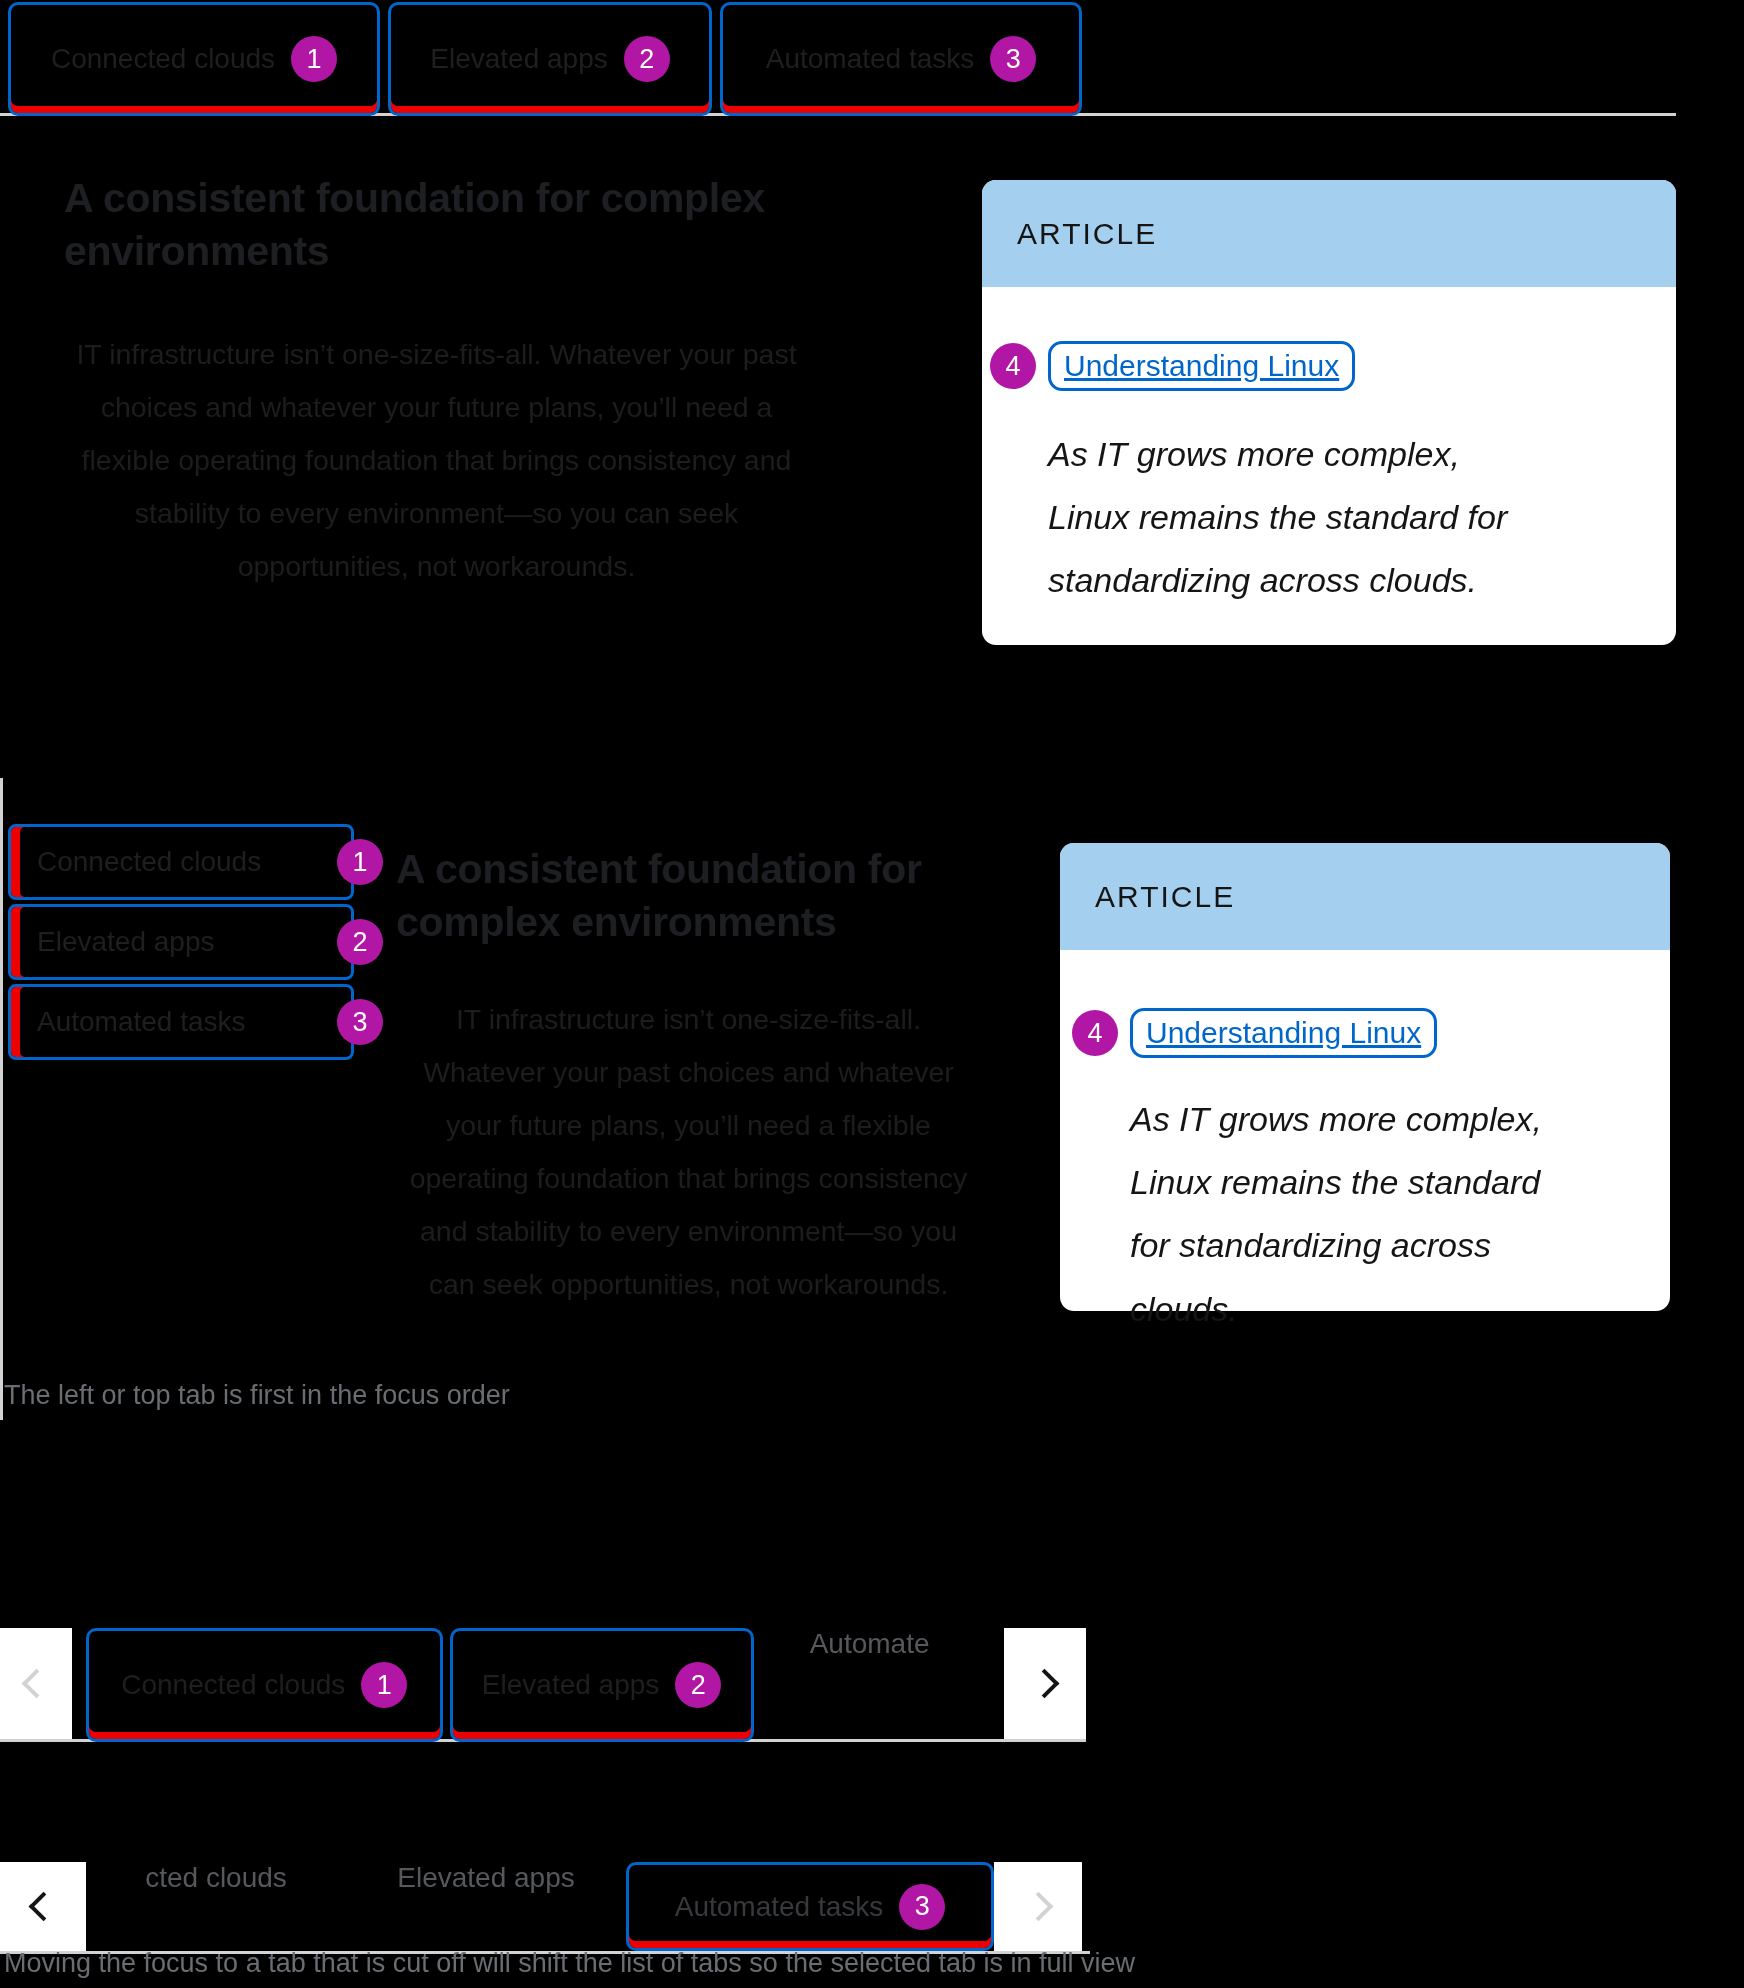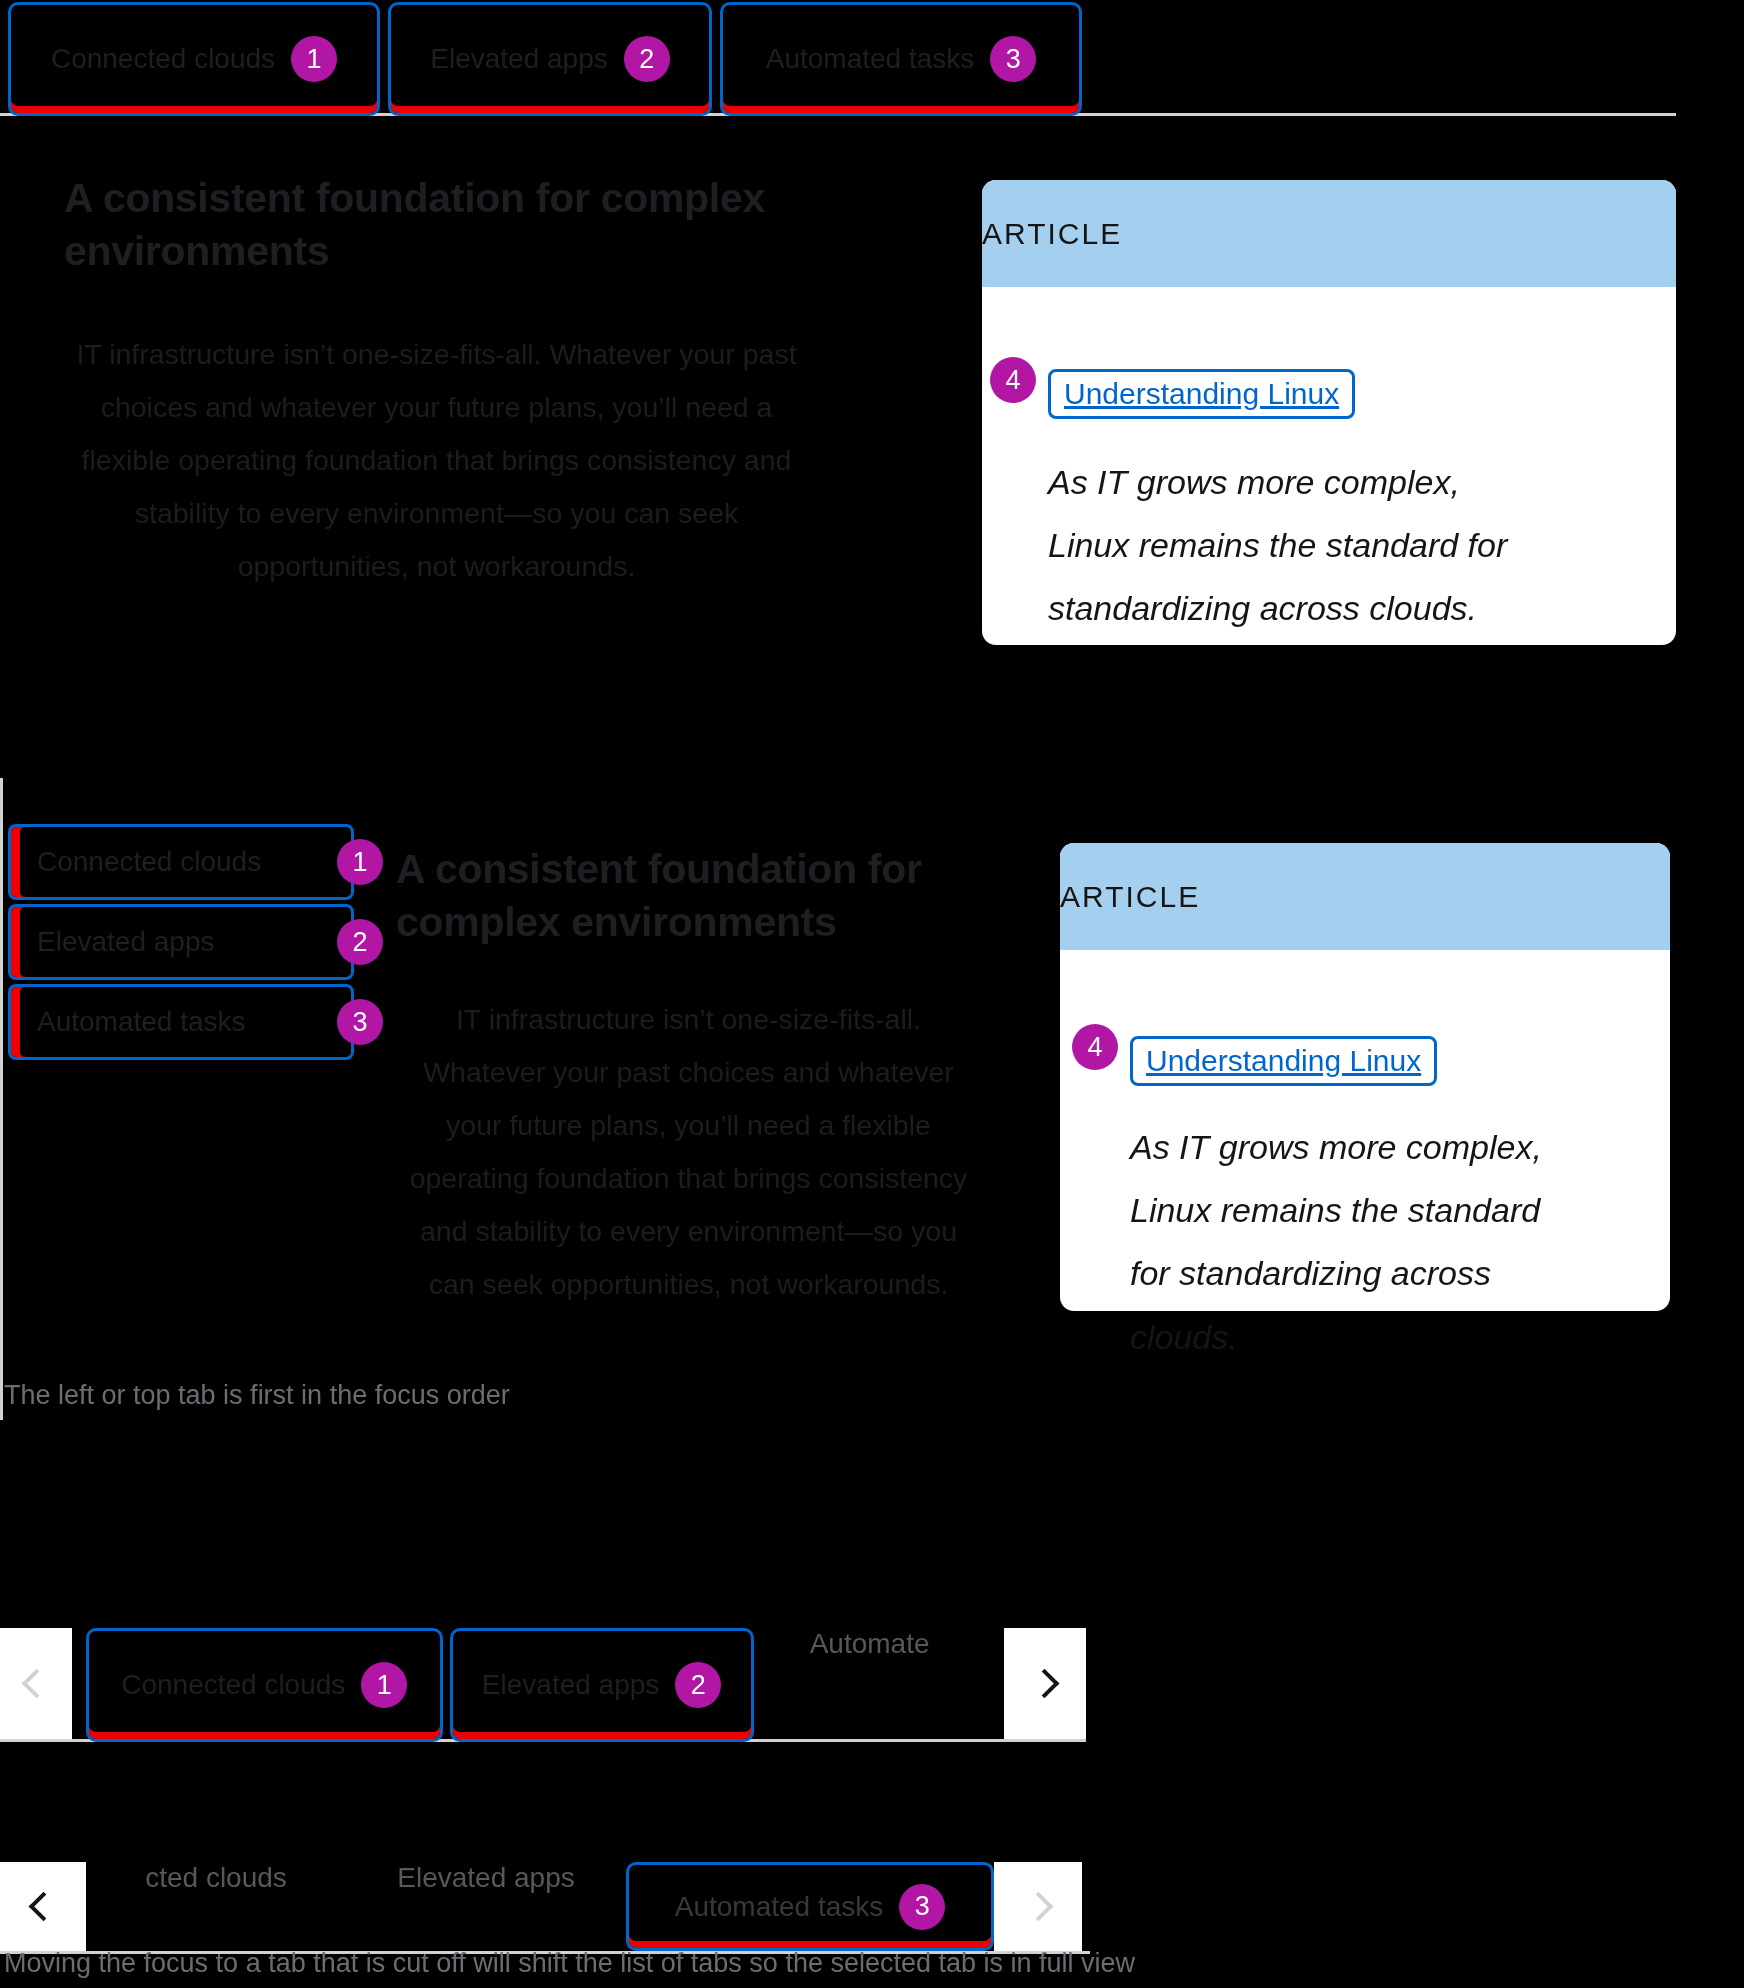--- a/index.html
+++ b/index.html
@@ -41,23 +41,23 @@
   .cuttab{display:flex;font-size:28px;color:var(--label-muted,#56585c);
     overflow:hidden;white-space:nowrap;}
   .heading{position:absolute;font-size:41px;line-height:1.3;font-weight:bold;
     color:#1e1f22;letter-spacing:-0.3px;}
   .para{position:absolute;font-size:28.5px;line-height:1.86;color:#1d1d1d;text-align:center;}
   .caption{position:absolute;font-size:27px;color:var(--text-gray,#6a6e73);}
   
   .card{position:absolute;background:#fff;border-radius:14px;}
   .card-head{height:107px;background:var(--lightblue,#a4cfee);
     border-radius:14px 14px 0 0;display:flex;align-items:center;
-    font-size:30px;letter-spacing:2px;color:#151515;}
+    padding-left:35px;font-size:30px;letter-spacing:2px;color:#151515;}
   .link-row{display:flex;align-items:center;gap:12px;}
-  .link-box{border:3px solid var(--blue,#0066cc);border-radius:8px;padding:5px 13px;margin-top:28px;}
+  .link-box{border:3px solid var(--blue,#0066cc);border-radius:14px;padding:5px 13px;}
   .link-text{color:var(--blue,#0066cc);text-decoration:underline;font-size:30px;white-space:nowrap;}
   .card-desc{font-size:34px;line-height:1.86;color:#151515;font-style:italic;}
 </style>
 </head>
 <body>
 
 <div class="strip" style="left:0;top:0;width:1676px;height:113px;">
   <div style="position:absolute;left:8px;top:2px;display:flex;gap:8px;">
     <div class="tabh" style="width:366px;">
       <span class="tab-label">Connected clouds</span>

